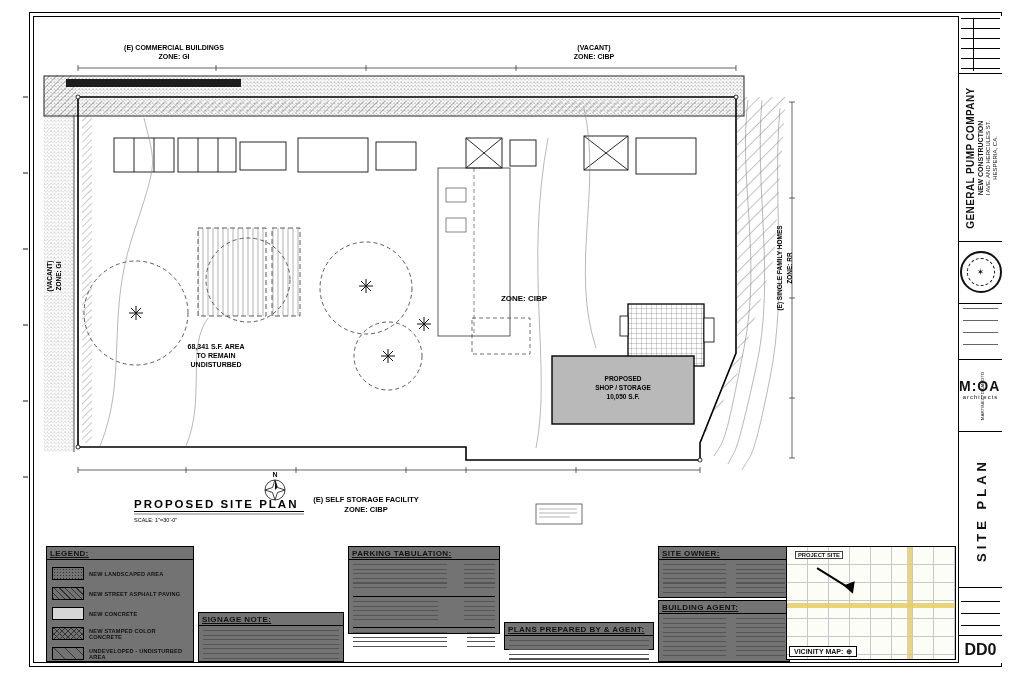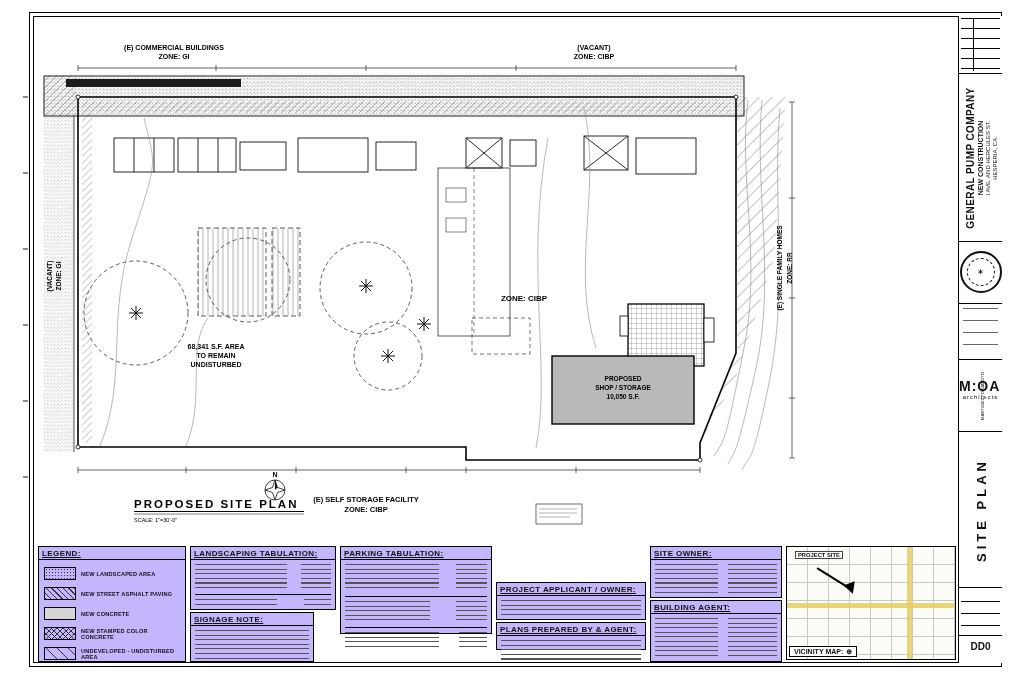--- a/index.html
+++ b/index.html
@@ -7,21 +7,21 @@
   .frame{position:absolute;border:1.5px solid #000;}
   .frame.outer{left:29px;top:12px;width:971px;height:653px;}
   .frame.inner{left:33px;top:16px;width:963px;height:645px;border-width:1px;}
   .tickL{position:absolute;left:23px;width:5px;height:2px;background:#8a8a8a;}
 
   
   #plan{position:absolute;left:36px;top:18px;}
   #plan text{font-family:"Liberation Sans",sans-serif;fill:#000;}
 
   
-  .panel{position:absolute;border:1px solid #000;background:#c4b5fd;box-sizing:border-box;}
+  .panel{position:absolute;border:1px solid #000;background:#737373;box-sizing:border-box;margin-left:8px;}
   .ptitle{font-size:8px;font-weight:bold;text-decoration:underline;letter-spacing:.4px;padding:2px 3px 1px 3px;border-bottom:1px solid #000;white-space:nowrap;overflow:hidden;}
   .txt{background-image:repeating-linear-gradient(to bottom,#555 0 1.1px,transparent 1.1px 4.6px);margin:4px;}
   .cols{display:flex;justify-content:space-between;margin:4px;}
   .hr{height:1px;background:#000;margin:2px 0;}
 
   
   .lrow{display:flex;align-items:center;gap:5px;margin:7px 5px;}
   .sw{width:30px;height:11px;border:1px solid #000;flex:0 0 auto;}
   .sw-stipple{background-image:radial-gradient(#333 .7px,transparent .8px);background-size:3px 3px;}
   .sw-diag{background-image:repeating-linear-gradient(45deg,#333 0 .8px,transparent .8px 4px);}
@@ -47,21 +47,21 @@
   .vwrap{position:absolute;left:50%;top:50%;transform:translate(-50%,-50%) rotate(-90deg);text-align:center;white-space:nowrap;}
   .co{font-size:10px;font-weight:bold;letter-spacing:.4px;}
   .co2{font-size:7px;font-weight:bold;margin-top:1px;}
   .co3{font-size:6px;margin-top:1px;}
   .seal{width:38px;height:38px;border:2px solid #111;border-radius:50%;margin:9px auto;display:flex;align-items:center;justify-content:center;}
   .seal .in{width:26px;height:26px;border:1px dashed #111;border-radius:50%;display:flex;align-items:center;justify-content:center;font-size:9px;}
   .logo-big{font-size:14px;font-weight:bold;letter-spacing:1px;text-align:left;margin-top:18px;}
   .logo-sub{font-size:6px;text-align:center;letter-spacing:1px;}
   .firm-rot{position:absolute;left:-1px;top:50%;transform:translate(0,-50%) rotate(-90deg);transform-origin:center;font-size:4.4px;white-space:nowrap;}
   .sheet-title{font-size:13px;font-weight:bold;letter-spacing:4px;}
-  .num{font-size:10px;font-weight:bold;text-align:center;margin-top:5px;}
+  .num{font-size:16px;font-weight:bold;text-align:center;margin-top:5px;}
   .mini-rows{position:absolute;inset:2px;background-image:repeating-linear-gradient(to bottom,transparent 0 11px,#000 11px 12px);}
   .mini-bars{position:absolute;left:4px;right:4px;top:4px;bottom:4px;background-image:repeating-linear-gradient(to bottom,#666 0 1px,transparent 1px 12px);}
 
   
   #scope{position:absolute;left:817px;top:24px;width:138px;height:408px;border:1px solid #000;background:#fff;box-sizing:border-box;}
 </style>
 </head>
 <body>
 
 <div id="page">
@@ -255,34 +255,22 @@
     <div class="lrow">
       <span class="sw sw-cross"></span>
       <span class="llabel">NEW STAMPED COLOR CONCRETE</span>
     </div>
     <div class="lrow">
       <span class="sw sw-sparse"></span>
       <span class="llabel">UNDEVELOPED - UNDISTURBED AREA</span>
     </div>
   </div>
 
-  <div class="panel" style="left:190px;top:546px;width:146px;height:64px">
-    <div class="ptitle">LANDSCAPING TABULATION:</div>
-    <div class="cols">
-      <div class="txt" style="width:68%;height:26px;margin:0"></div>
-      <div class="txt" style="width:22%;height:26px;margin:0"></div>
-    </div>
-    <div class="hr" style="margin:2px 4px"></div>
-    <div class="cols">
-      <div class="txt" style="width:60%;height:7px;margin:0"></div>
-      <div class="txt" style="width:20%;height:7px;margin:0"></div>
-    </div>
-  </div>
-
-  <div class="panel" style="left:190px;top:612px;width:124px;height:50px">
+
+  <div class="panel" style="left:190px;top:612px;width:146px;height:50px">
     <div class="ptitle">SIGNAGE NOTE:</div>
     <div class="txt" style="height:30px"></div>
   </div>
 
   <div class="panel" style="left:340px;top:546px;width:152px;height:88px">
     <div class="ptitle">PARKING TABULATION:</div>
     <div class="cols">
       <div class="txt" style="width:66%;height:28px;margin:0"></div>
       <div class="txt" style="width:22%;height:28px;margin:0"></div>
     </div>
@@ -292,24 +280,20 @@
       <div class="txt" style="width:22%;height:22px;margin:0"></div>
     </div>
     <div class="hr" style="margin:2px 4px"></div>
     <div class="cols">
       <div class="txt" style="width:66%;height:18px;margin:0"></div>
       <div class="txt" style="width:20%;height:18px;margin:0"></div>
     </div>
   </div>
 
 
-  <div class="panel" style="left:496px;top:582px;width:150px;height:38px">
-    <div class="ptitle">PROJECT APPLICANT / OWNER:</div>
-    <div class="txt" style="height:18px"></div>
-  </div>
 
   <div class="panel" style="left:496px;top:622px;width:150px;height:28px">
     <div class="ptitle">PLANS PREPARED BY &amp; AGENT:</div>
     <div class="txt" style="height:20px"></div>
   </div>
 
   <div class="panel" style="left:650px;top:546px;width:132px;height:52px">
     <div class="ptitle">SITE OWNER:</div>
     <div class="cols">
       <div class="txt" style="width:52%;height:30px;margin:0"></div>

